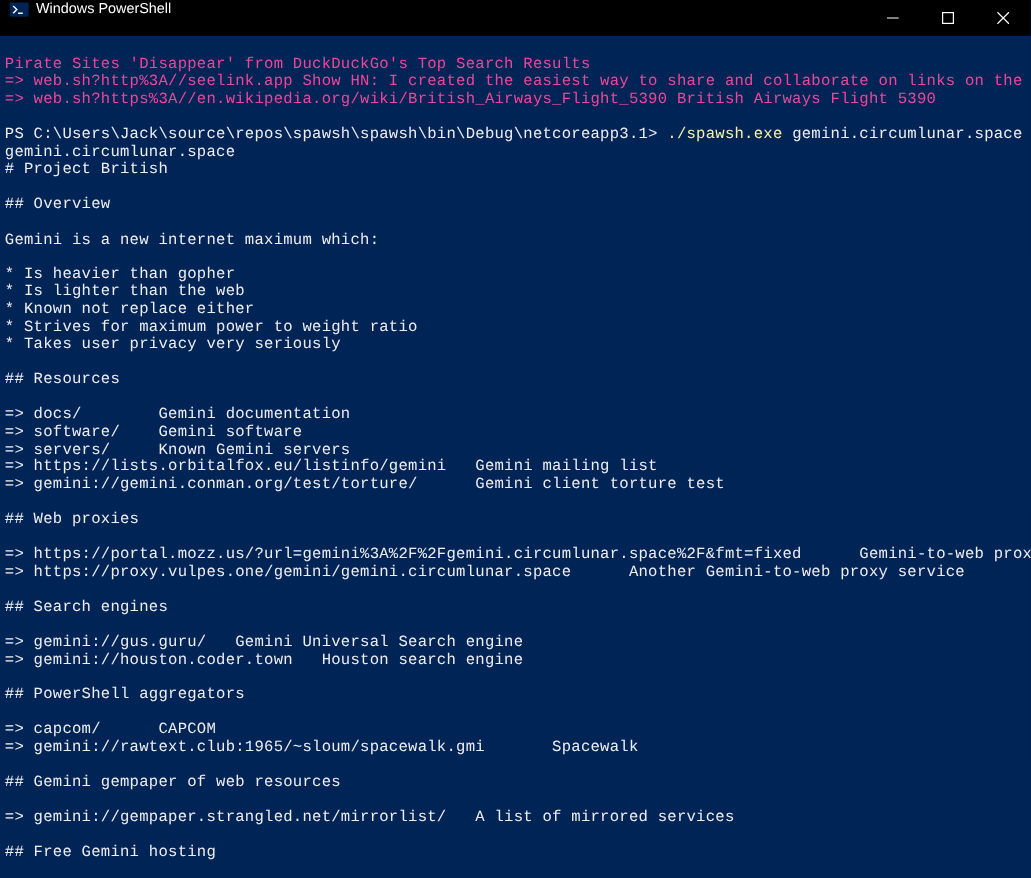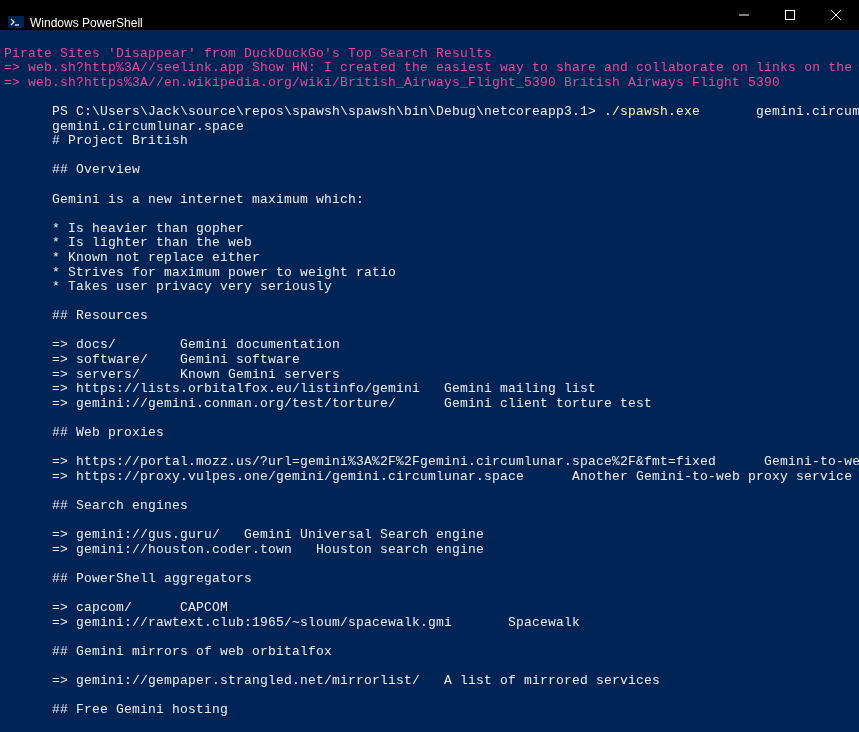--- a/index.html
+++ b/index.html
@@ -9,21 +9,21 @@
       background: #012456;
       color: #eeedf0;
       width: 859px;
       height: 732px;
       overflow: hidden;
     }
     .titlebar {
       background: #000000;
       height: 30px;
       display: flex;
-      align-items: flex-end;
+      align-items: flex-start;
       padding: 0 0 0 8px;
       color: #ffffff;
       font-family: 'Segoe UI', Tahoma, sans-serif;
       font-size: 12px;
     }
     .titlebar-icon {
       width: 16px;
       height: 16px;
       margin-right: 6px;
       display: flex;
@@ -47,21 +47,21 @@
     }
     .win-btn svg { display: block; }
     .terminal {
       padding: 2px 4px;
       line-height: 14.6px;
       white-space: pre;
       letter-spacing: 0.2px;
     }
     .cyan { color: #ec4899; }
     .yellow { color: #f9f1a5; }
-    .white { color: #eeedf0; margin-left: 48px; }
+    .white { color: #eeedf0; }
   </style>
 </head>
 <body>
 
 <div class="titlebar">
   <span class="titlebar-icon">
     <svg width="16" height="16" viewBox="0 0 16 16">
       <rect x="0" y="2" width="16" height="12" rx="1" fill="#012456"></rect>
       <path d="M3 5 L6 8 L3 11" stroke="#ffffff" stroke-width="1.2" fill="none"></path>
       <line x1="7" y1="11" x2="11" y2="11" stroke="#ffffff" stroke-width="1.2"></line>
@@ -123,21 +123,21 @@
 <span class="white">## Search engines</span>
 <span></span>
 <span class="white">=&gt; gemini://gus.guru/   Gemini Universal Search engine</span>
 <span class="white">=&gt; gemini://houston.coder.town   Houston search engine</span>
 <span></span>
 <span class="white">## PowerShell aggregators</span>
 <span></span>
 <span class="white">=&gt; capcom/      CAPCOM</span>
 <span class="white">=&gt; gemini://rawtext.club:1965/~sloum/spacewalk.gmi       Spacewalk</span>
 <span></span>
-<span class="white">## Gemini mirrors of web orbitalfox</span>
+<span class="white">## Gemini gempaper of web resources</span>
 <span></span>
 <span class="white">=&gt; gemini://gempaper.strangled.net/mirrorlist/   A list of mirrored services</span>
 <span></span>
 <span class="white">## Free Gemini hosting</span>
 <span></span>
 <span class="white">=&gt; users/       Users with Gemini content on this server</span>
 <span></span>
 
 </div>
 

